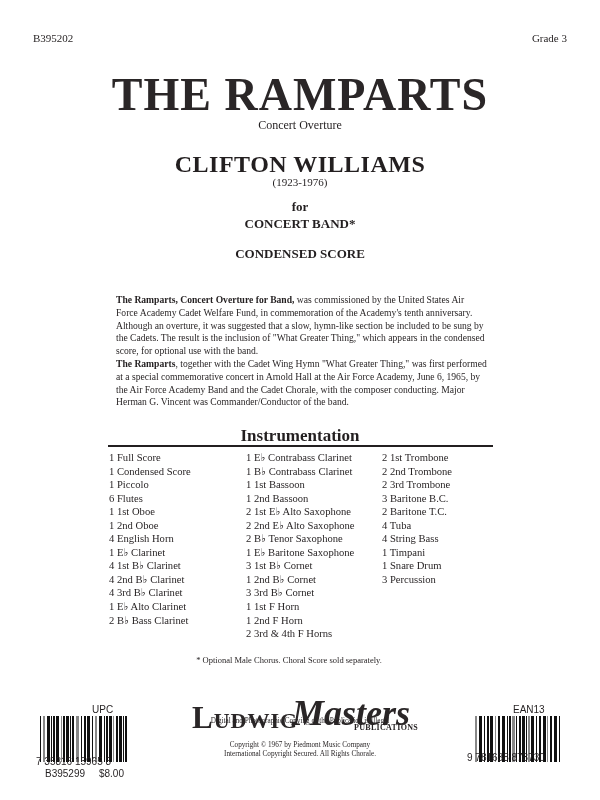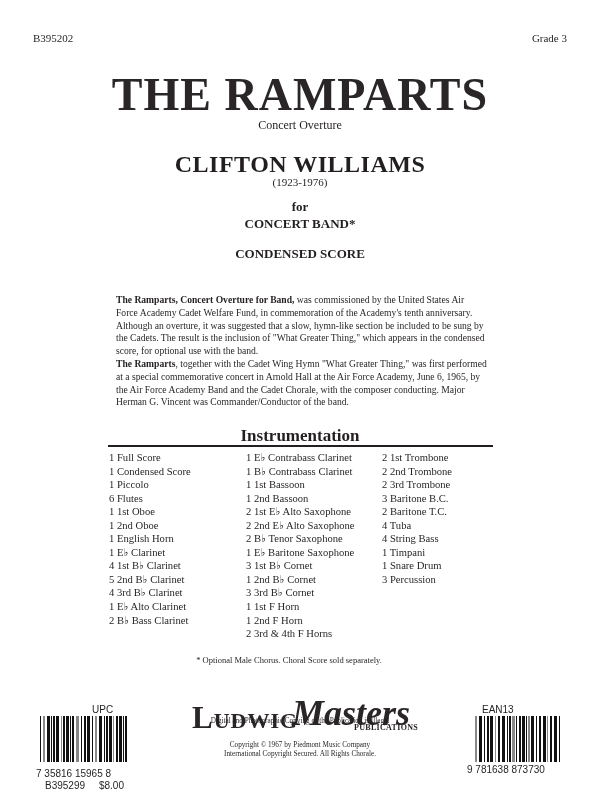--- a/index.html
+++ b/index.html
@@ -20,26 +20,26 @@
   #p2 { top:358px; }
   .para b { font-weight:bold; }
   #inst-head { left:0; width:600px; top:426px; text-align:center; font-size:17px; font-weight:bold; }
   #inst-rule { left:108px; top:445px; width:385px; height:2px; background:#231f20; }
   .col { top:451px; font-size:10.6px; line-height:13.55px; }
   #c1 { left:109px; } #c2 { left:246px; } #c3 { left:382px; }
   .col div { white-space:nowrap; }
   #footnote { left:0; width:578px; top:655px; text-align:center; font-size:8.5px; }
   .bc-label { font-family:"Liberation Sans", sans-serif; font-size:10px; }
   #upc-label { left:72px; top:704px;margin-left:20px; }
-  #ean-label { left:482px; top:704px; }
+  #ean-label { left:513px; top:704px; }
   .barcode { height:46px; display:flex; align-items:flex-start; }
   .barcode span { display:block; height:100%; }
   #upc-bars { left:40px; top:716px; width:90px; }
   #ean-bars { left:475px; top:716px; width:88px; }
-  .bc-num { font-family:"Liberation Sans", sans-serif; font-size:10px; white-space:nowrap;margin-top:12px; }
+  .bc-num { font-family:"Liberation Sans", sans-serif; font-size:10px; white-space:nowrap; }
   #upc-num { left:36px; top:756px; }
   #upc-sub { left:45px; top:768px; }
   #ean-num { left:467px; top:752px; }
   #logo { left:192px; top:692px; width:226px; height:44px; }
   #logo .lud { position:absolute; left:0; top:8px; font-size:31px; font-weight:bold; letter-spacing:1px; font-variant:small-caps; color:#2a2627; }
   #logo .mas { position:absolute; left:100px; top:0px; font-size:36px; font-style:italic; font-weight:bold; color:#2a2627; }
   #logo .pub { position:absolute; right:0; top:31px; font-size:8px; font-weight:bold; letter-spacing:0.3px; }
   .copy { left:0; width:600px; text-align:center; font-size:7.2px; line-height:9px; }
   #copy1 { top:741px; } #copy2 { top:750px; } #copy3 { top:717px; }
 </style>
@@ -63,24 +63,24 @@
 <div id="inst-head" class="abs">Instrumentation</div>
 <div id="inst-rule" class="abs"></div>
 
 <div id="c1" class="abs col">
     <div>1 Full Score</div>
     <div>1 Condensed Score</div>
     <div>1 Piccolo</div>
     <div>6 Flutes</div>
     <div>1 1st Oboe</div>
     <div>1 2nd Oboe</div>
-    <div>1 English Horn</div>
+    <div>4 English Horn</div>
     <div>1 E♭ Clarinet</div>
     <div>4 1st B♭ Clarinet</div>
-    <div>5 2nd B♭ Clarinet</div>
+    <div>4 2nd B♭ Clarinet</div>
     <div>4 3rd B♭ Clarinet</div>
     <div>1 E♭ Alto Clarinet</div>
     <div>2 B♭ Bass Clarinet</div>
   </div>
 <div id="c2" class="abs col">
     <div>1 E♭ Contrabass Clarinet</div>
     <div>1 B♭ Contrabass Clarinet</div>
     <div>1 1st Bassoon</div>
     <div>1 2nd Bassoon</div>
     <div>2 1st E♭ Alto Saxophone</div>

